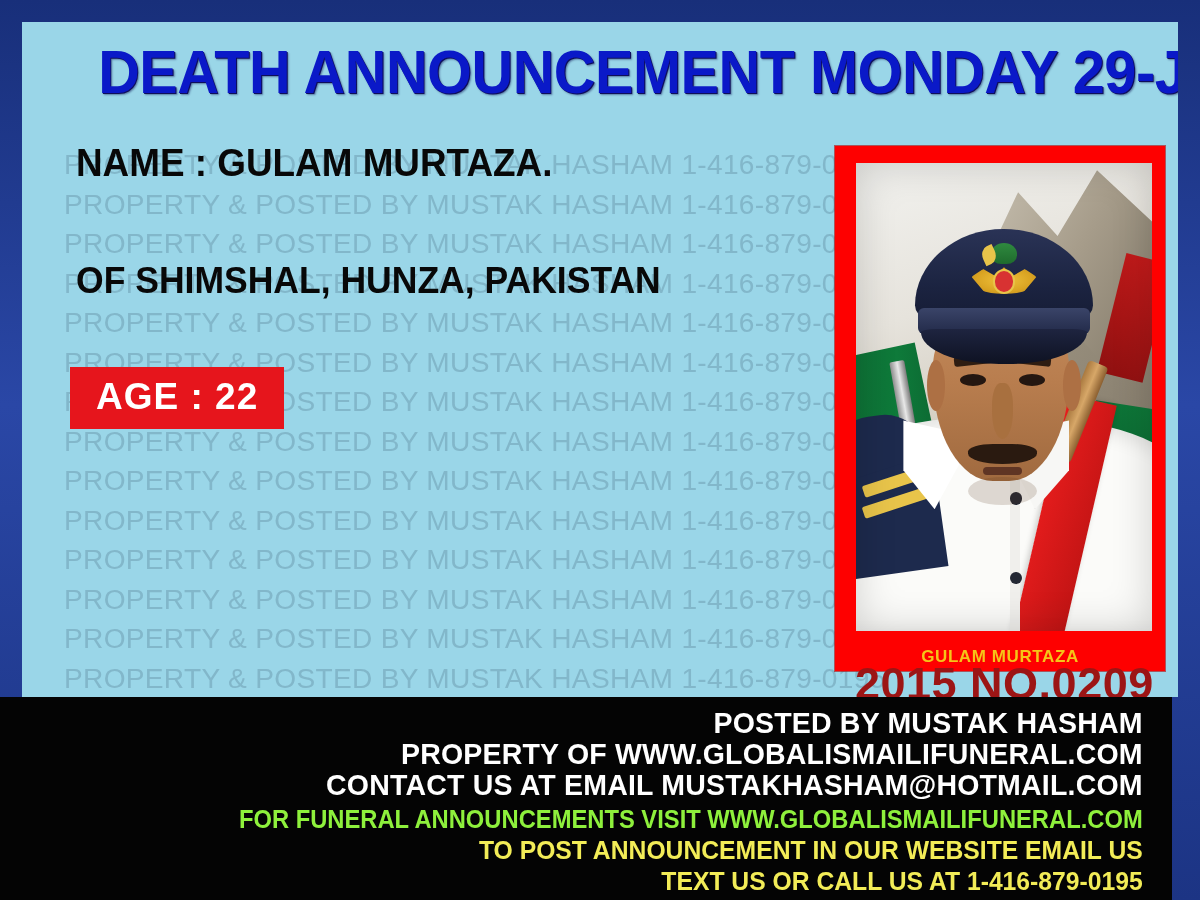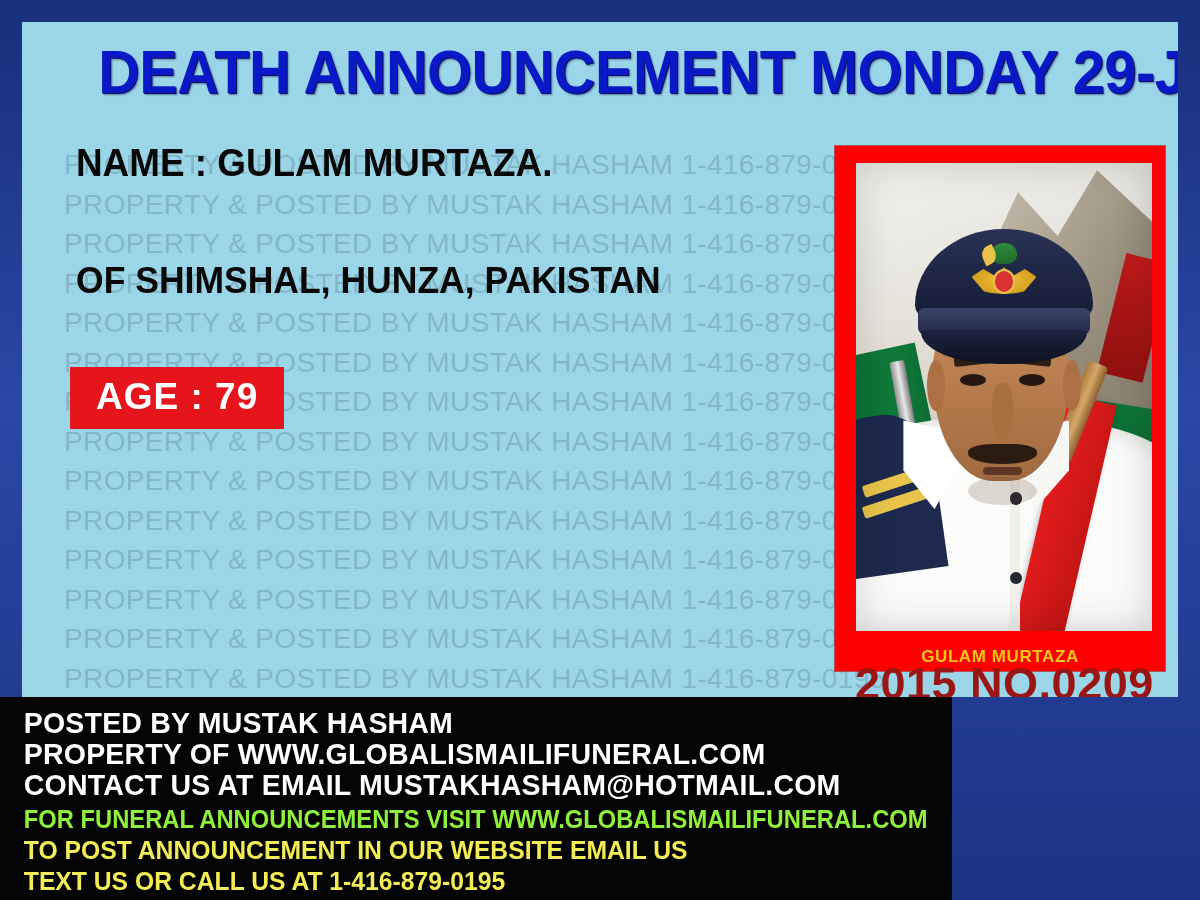--- a/index.html
+++ b/index.html
@@ -192,25 +192,25 @@
     color: #9c1515;
     white-space: nowrap;
     letter-spacing: 0.5px;
   }
 
   
   .footer {
     position: absolute;
     left: 0;
     top: 697px;
-    width: 952px;
+    width: 1172px;
     height: 203px;
     background: #040404;
     z-index: 4;
-    text-align: left;
+    text-align: right;
   }
   .f-line {
     font-family: "Liberation Sans Narrow", "Liberation Sans", sans-serif;
     font-weight: 700;
     white-space: nowrap;
     transform: scaleX(0.95);
   }
   .f-white {
     color: #ffffff;
     font-size: 30px;
@@ -340,21 +340,21 @@
       </div>
 
     <div class="content">
 
       <div class="title">DEATH  ANNOUNCEMENT MONDAY 29-JAN-2024</div>
 
       <div class="line-name">NAME : GULAM MURTAZA.</div>
 
       <div class="line-place">OF SHIMSHAL, HUNZA, PAKISTAN</div>
 
-      <div class="age-badge">AGE : 79</div>
+      <div class="age-badge">AGE : 22</div>
 
 
       <div class="photo-frame">
         <div class="photo-inner">
           <div class="bg-sky"></div>
           <div class="bg-mtn"></div>
           <div class="bg-mtn2"></div>
           <div class="flag-left"></div>
           <div class="flag-left-red"></div>
           <div class="pole"></div>

